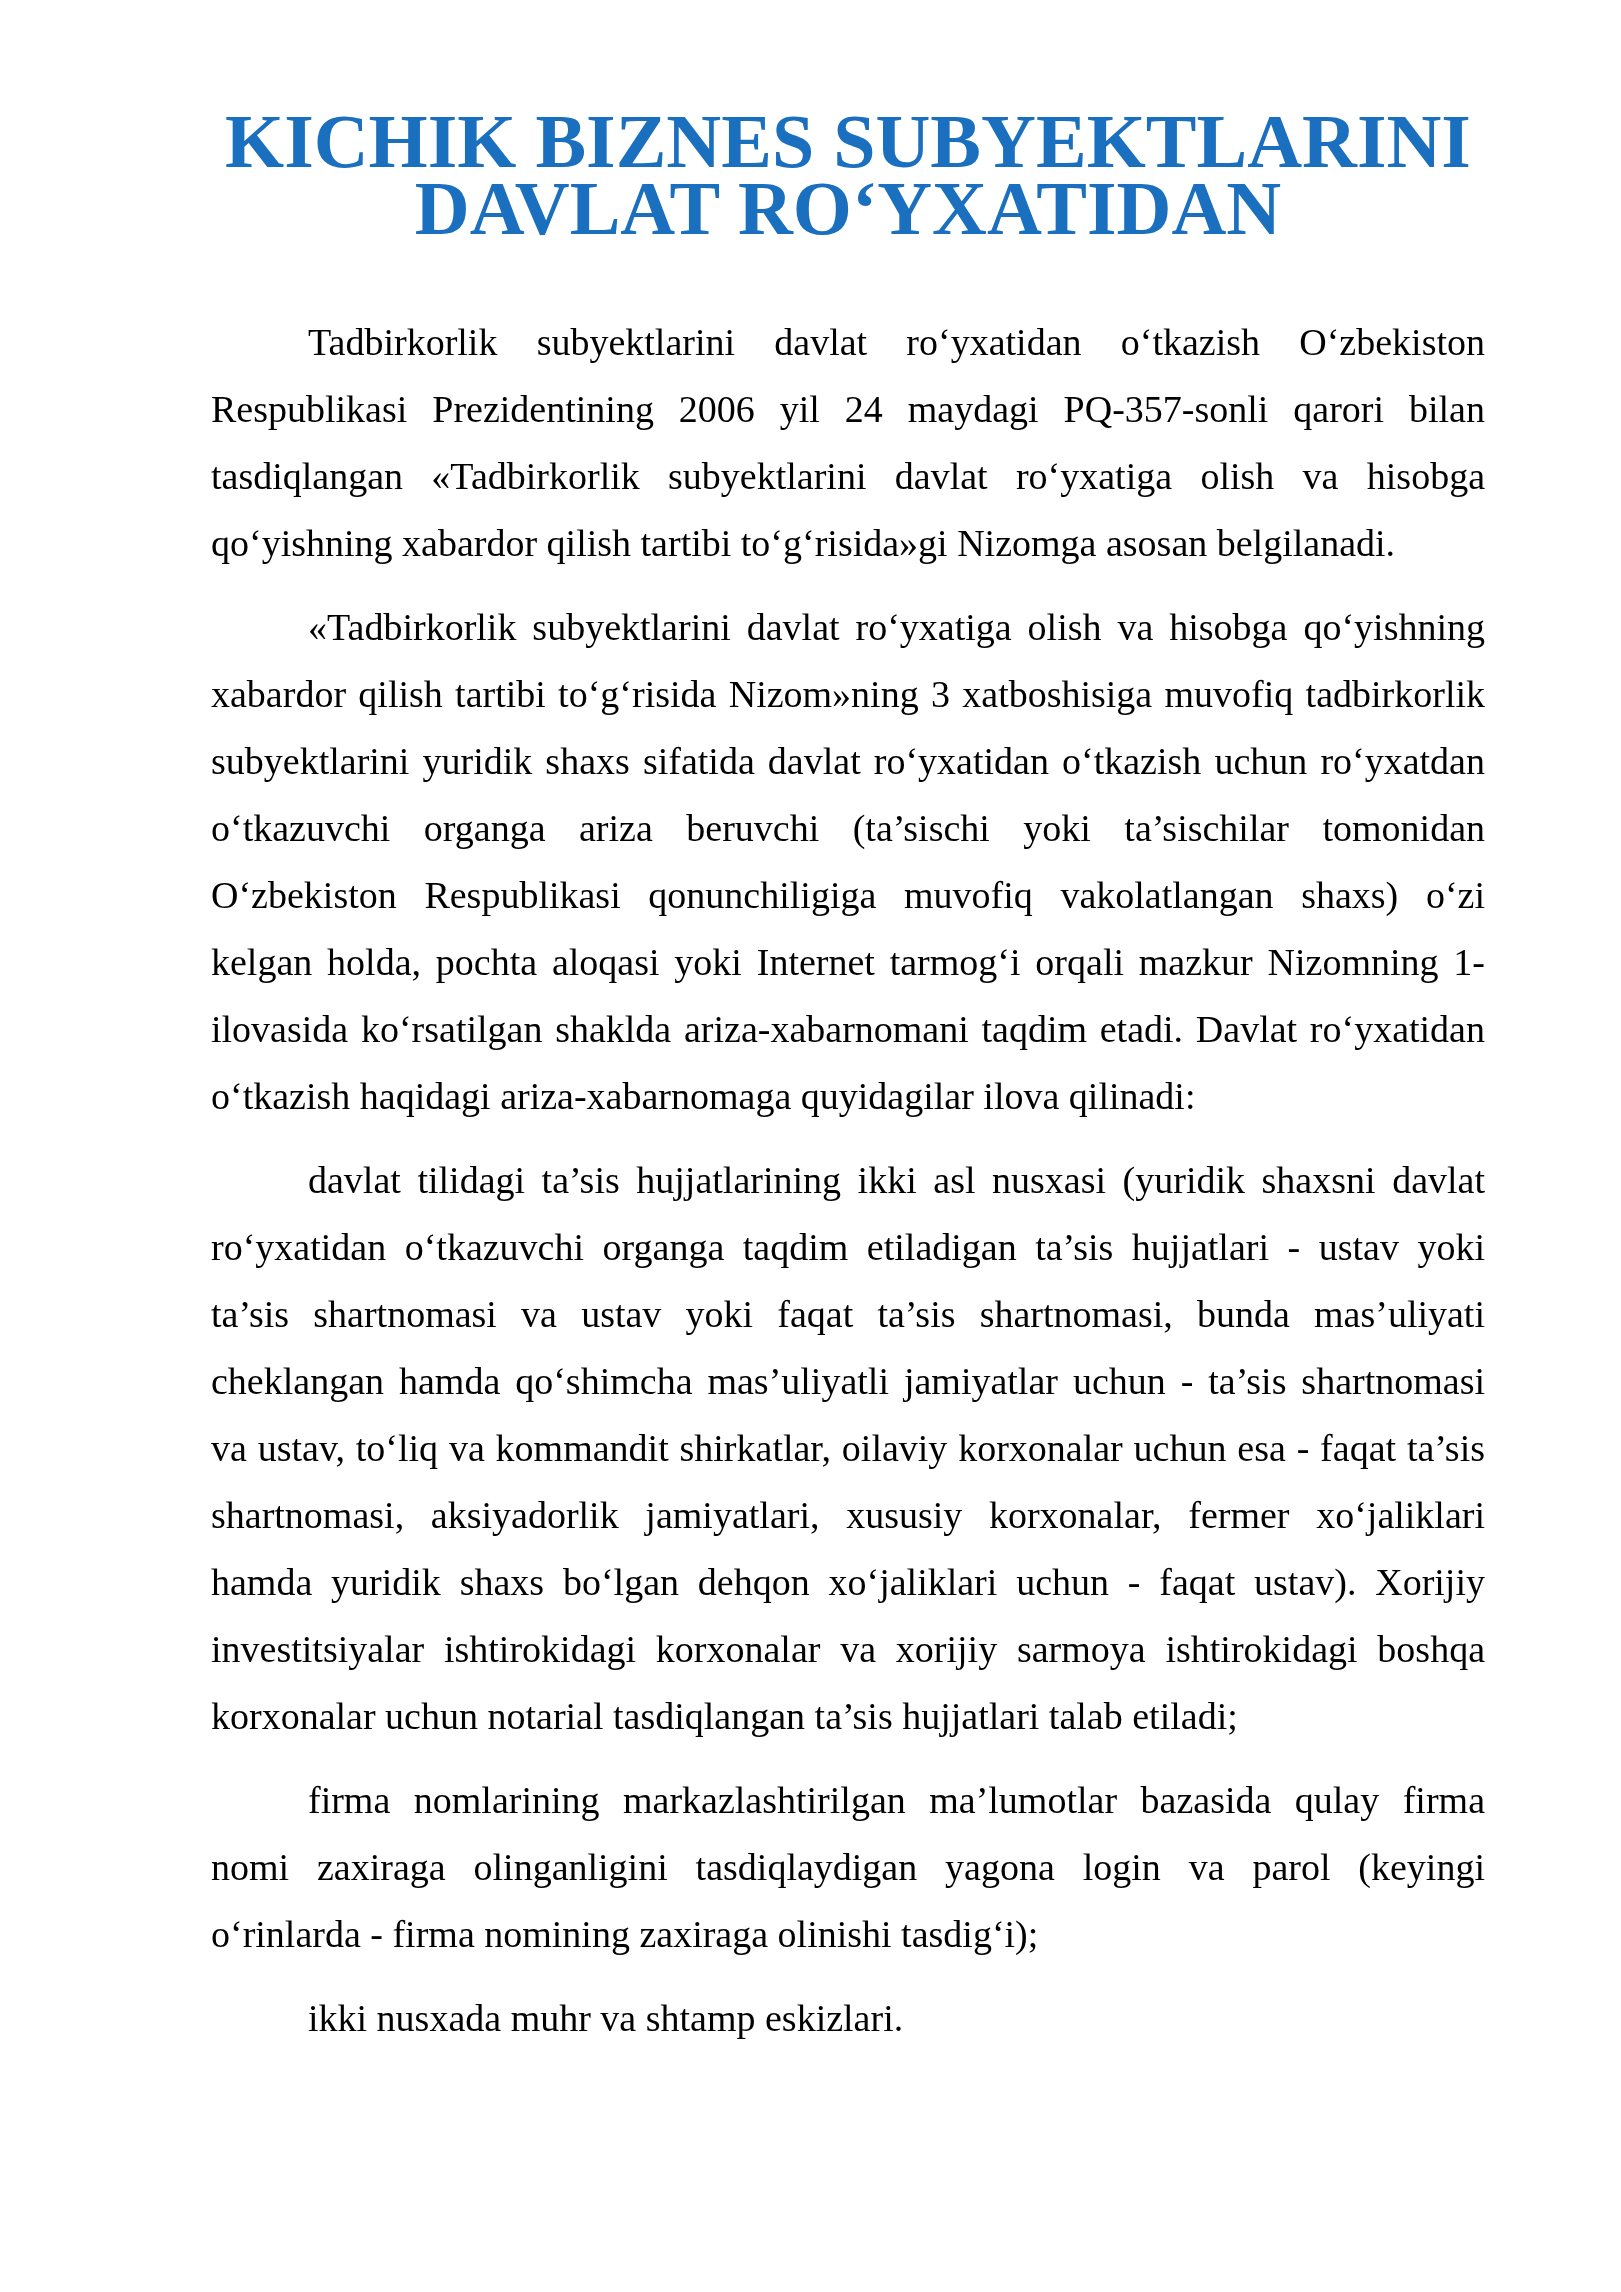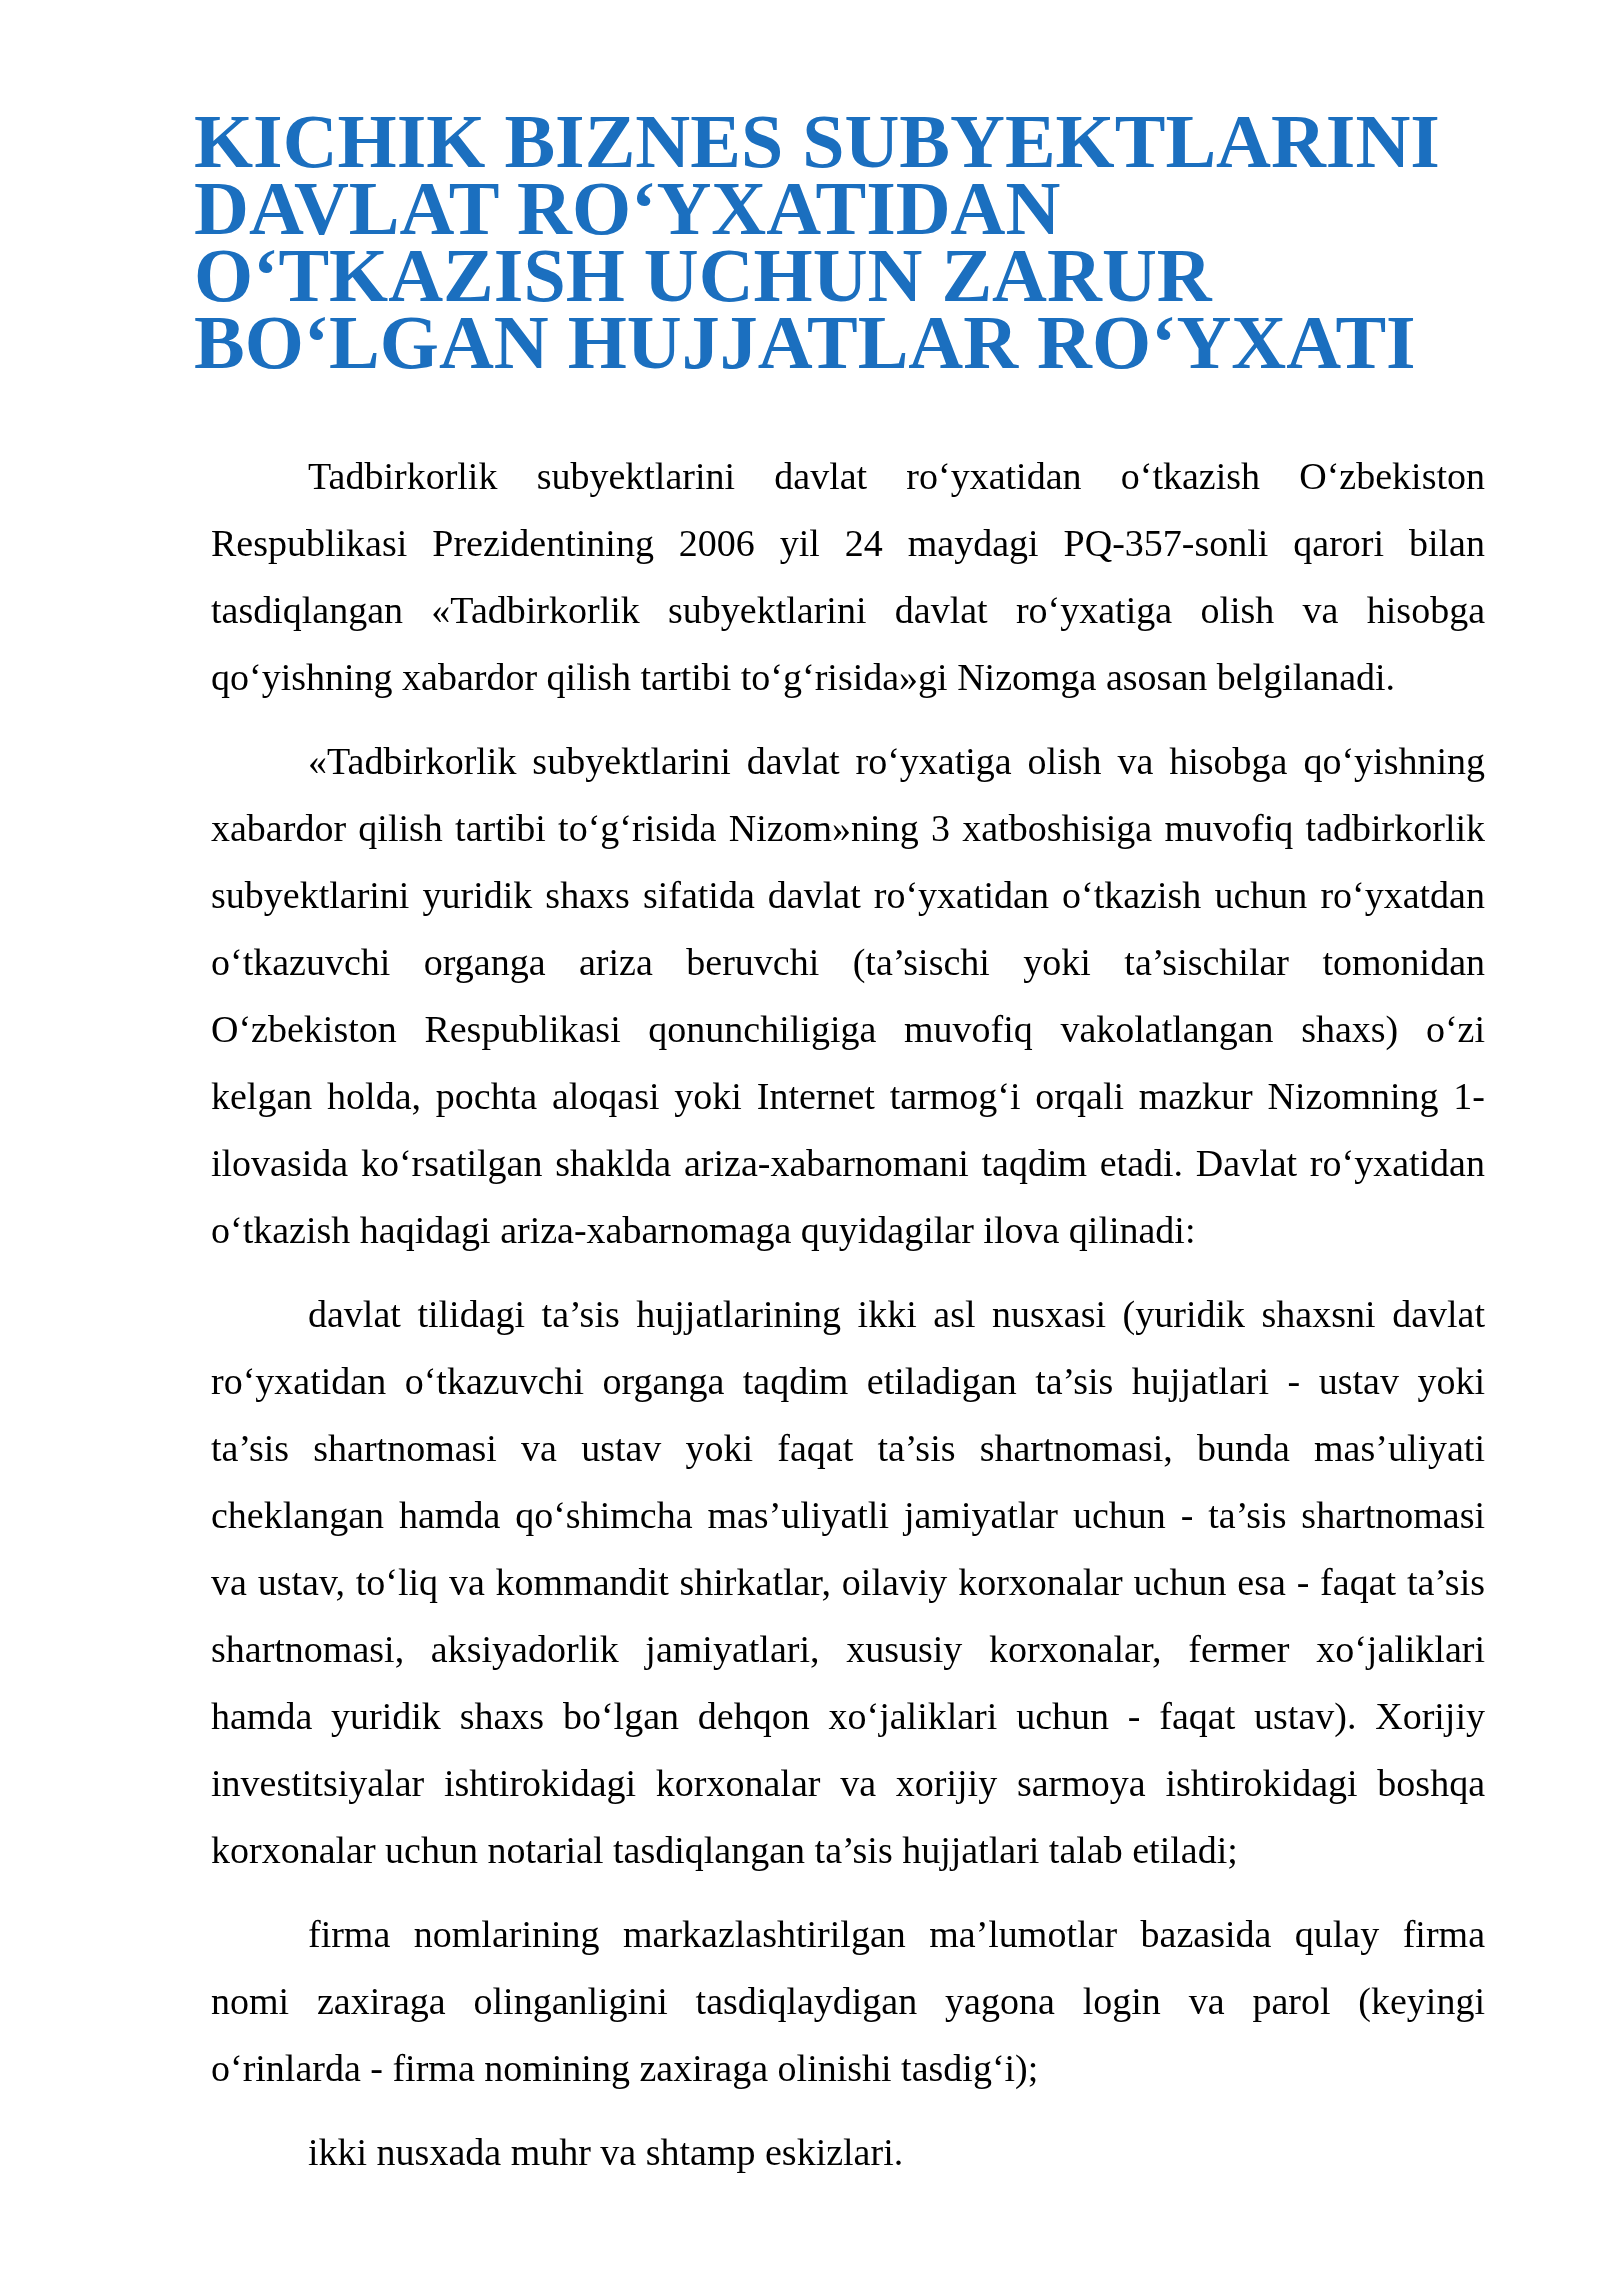--- a/index.html
+++ b/index.html
@@ -14,41 +14,41 @@
     background: #ffffff;
     box-sizing: border-box;
     padding: 108px 119px 0 194px;
     font-family: "Liberation Serif", "DejaVu Serif", serif;
     font-size: 38px;
     line-height: 67px;
     color: #000000;
     overflow: hidden;
   }
   .doc-title {
+    text-align: center;
     font-weight: bold;
     color: #1b6fbf; 
     margin: 0 0 67px 0; 
   }
   .title-line {
     display: block;
   }
   .body-text p {
     margin: 17px;
     text-align: justify;
     text-indent: 97px;
   }
 </style>
 </head>
 <body>
 
 <div class="page">
 
   <h1 class="doc-title" style="color: rgb(27, 111, 191);">
     <span class="title-line">KICHIK BIZNES SUBYEKTLARINI DAVLAT ROʻYXATIDAN</span>
-    <span class="title-line">OʻTKAZISH UCHUN ZARUR BOʻLGAN HUJJATLAR ROʻYXATI</span>
   </h1>
 
   <div class="body-text">
     <p>Tadbirkorlik subyektlarini davlat roʻyxatidan oʻtkazish Oʻzbekiston Respublikasi Prezidentining 2006 yil 24 maydagi PQ-357-sonli qarori bilan tasdiqlangan «Tadbirkorlik subyektlarini davlat roʻyxatiga olish va hisobga qoʻyishning xabardor qilish tartibi toʻgʻrisida»gi Nizomga asosan belgilanadi.</p>
     <p>«Tadbirkorlik subyektlarini davlat roʻyxatiga olish va hisobga qoʻyishning xabardor qilish tartibi toʻgʻrisida Nizom»ning 3 xatboshisiga muvofiq tadbirkorlik subyektlarini yuridik shaxs sifatida davlat roʻyxatidan oʻtkazish uchun roʻyxatdan oʻtkazuvchi organga ariza beruvchi (ta’sischi yoki ta’sischilar tomonidan Oʻzbekiston Respublikasi qonunchiligiga muvofiq vakolatlangan shaxs) oʻzi kelgan holda, pochta aloqasi yoki Internet tarmogʻi orqali mazkur Nizomning 1-ilovasida koʻrsatilgan shaklda ariza-xabarnomani taqdim etadi. Davlat roʻyxatidan oʻtkazish haqidagi ariza-xabarnomaga quyidagilar ilova qilinadi:</p>
     <p>davlat tilidagi ta’sis hujjatlarining ikki asl nusxasi (yuridik shaxsni davlat roʻyxatidan oʻtkazuvchi organga taqdim etiladigan ta’sis hujjatlari - ustav yoki ta’sis shartnomasi va ustav yoki faqat ta’sis shartnomasi, bunda mas’uliyati cheklangan hamda qoʻshimcha mas’uliyatli jamiyatlar uchun - ta’sis shartnomasi va ustav, toʻliq va kommandit shirkatlar, oilaviy korxonalar uchun esa - faqat ta’sis shartnomasi, aksiyadorlik jamiyatlari, xususiy korxonalar, fermer xoʻjaliklari hamda yuridik shaxs boʻlgan dehqon xoʻjaliklari uchun - faqat ustav). Xorijiy investitsiyalar ishtirokidagi korxonalar va xorijiy sarmoya ishtirokidagi boshqa korxonalar uchun notarial tasdiqlangan ta’sis hujjatlari talab etiladi;</p>
     <p>firma nomlarining markazlashtirilgan ma’lumotlar bazasida qulay firma nomi zaxiraga olinganligini tasdiqlaydigan yagona login va parol (keyingi oʻrinlarda - firma nomining zaxiraga olinishi tasdigʻi);</p>
     <p>ikki nusxada muhr va shtamp eskizlari.</p>
   </div>
 

